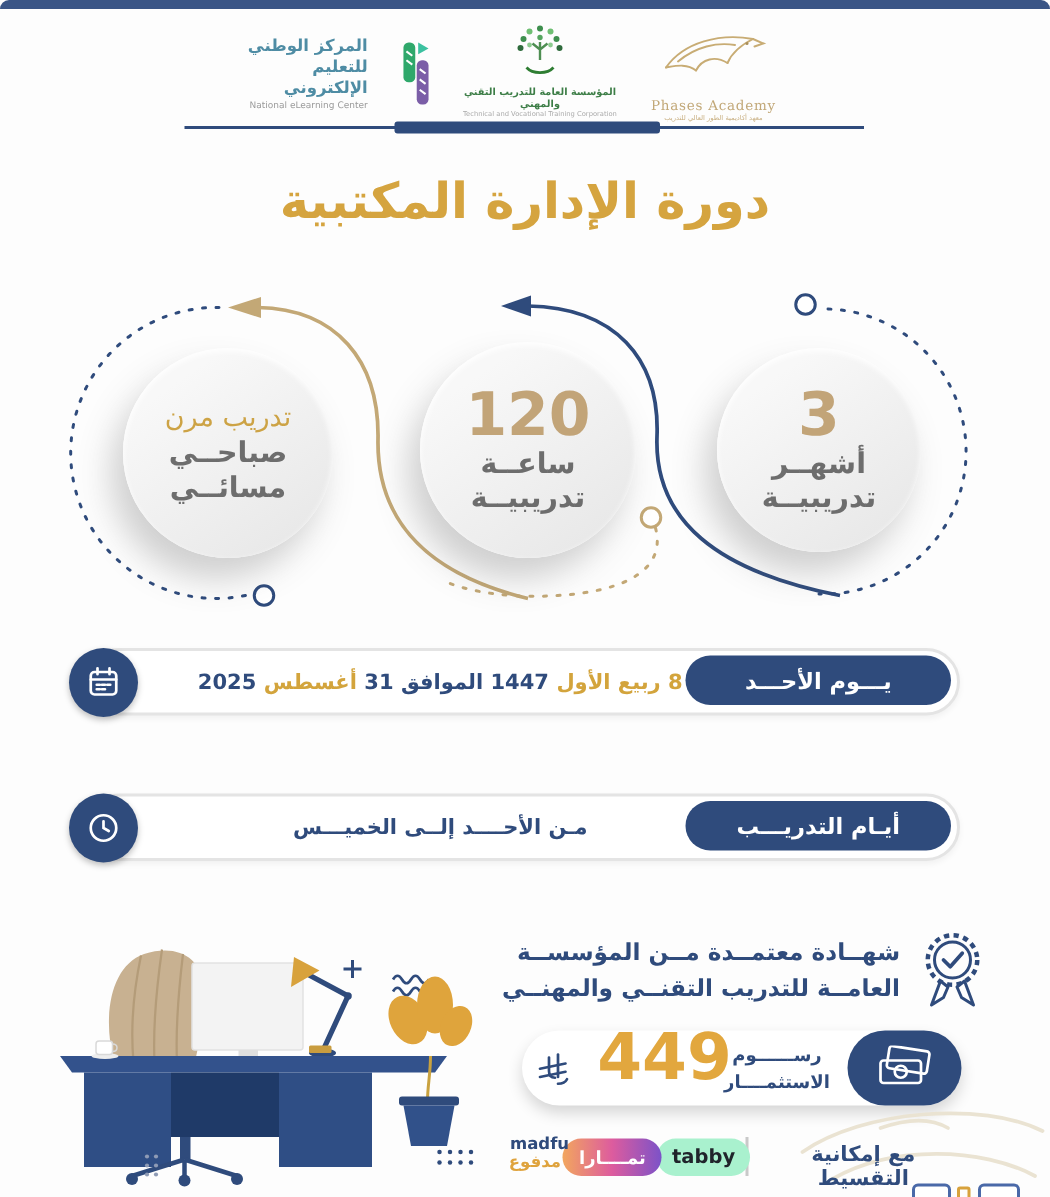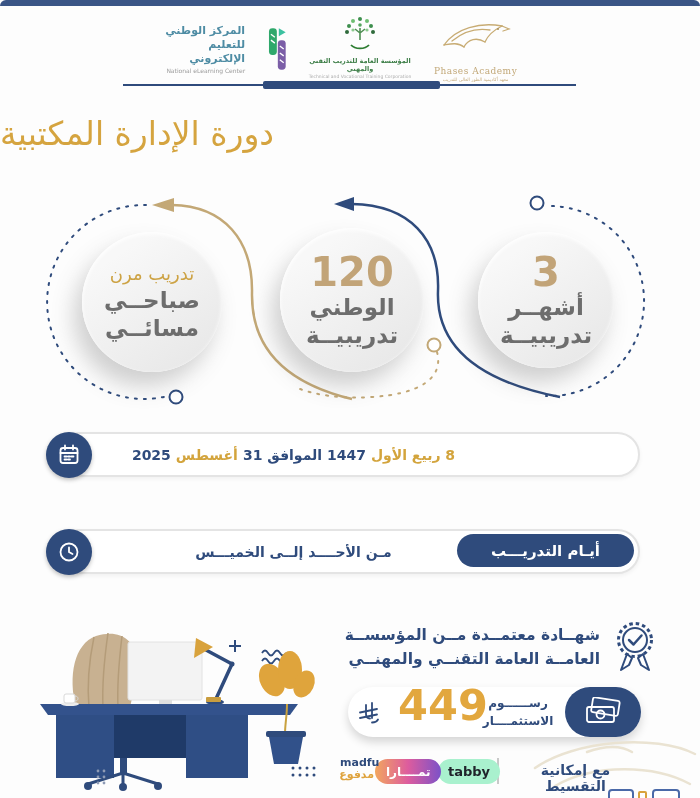--- a/index.html
+++ b/index.html
@@ -19,34 +19,34 @@
   .tvtc-ar{font-size:6.5px;font-weight:bold;color:#3C7D46;direction:rtl;margin-top:1px;}
   .tvtc-en{font-size:4.5px;color:#ABABAB;margin-top:1px;}
   .logo-phases{width:90px;text-align:center;margin-top:2px;}
   .phases-en{font-family:"DejaVu Serif",serif;font-size:9px;color:#C2A878;letter-spacing:.5px;margin-top:2px;}
   .phases-ar{font-size:4.5px;color:#C9B083;direction:rtl;margin-top:1px;}
 
   .hdr-line{position:absolute;left:123px;top:84px;width:453px;height:2px;background:#2F4B7C;}
   .hdr-line-bar{position:absolute;left:263px;top:81px;width:177px;height:8px;background:#2F4B7C;border-radius:2px;}
 
   
-  .title{position:absolute;left:0;top:114px;width:700px;text-align:left;direction:rtl;
-    font-size:33px;font-weight:normal;color:#D5A43F;}
+  .title{position:absolute;left:0;top:114px;width:700px;text-align:center;direction:rtl;
+    font-size:33px;font-weight:bold;color:#D5A43F;}
 
   
   .feat{position:absolute;border-radius:50%;
     background:linear-gradient(145deg,#f8f8f8 20%,#e9e9e9 85%);
     box-shadow:-8px 14px 22px rgba(90,90,90,.28), inset 0 2px 4px #ffffff;
     display:flex;flex-direction:column;align-items:center;justify-content:center;direction:rtl;text-align:center;}
   .feat-months{left:478px;top:232px;width:136px;height:136px;}
   .feat-hours{left:280px;top:228px;width:144px;height:144px;}
   .feat-flex{left:82px;top:232px;width:140px;height:140px;}
   .feat-value{font-size:40px;font-weight:bold;color:#C2A478;line-height:1.05;}
   .feat-small-value{font-size:18px;font-weight:normal;color:#CDA345;line-height:1.3;}
-  .feat-line{font-size:23px;font-weight:bold;color:#6D6D6D;line-height:1.22;}
+  .feat-line{font-size:19px;font-weight:bold;color:#6D6D6D;line-height:1.22;}
   .arrows{position:absolute;left:0;top:185px;pointer-events:none;}
   .dash-navy{fill:none;stroke:#2F4B7C;stroke-width:2;stroke-dasharray:2 7;stroke-linecap:round;}
   .dash-gold{fill:none;stroke:#C3A876;stroke-width:2;stroke-dasharray:2 7;stroke-linecap:round;}
   .solid-navy{fill:none;stroke:#2F4B7C;stroke-width:2.5;}
   .solid-gold{fill:none;stroke:#C3A876;stroke-width:2.5;}
   .dot-navy{fill:#fff;stroke:#2F4B7C;stroke-width:2;}
   .dot-gold{fill:#fff;stroke:#C3A876;stroke-width:2;}
 
   
   .info-row{position:absolute;left:57px;width:583px;height:45px;background:#fff;
@@ -172,21 +172,21 @@
     <circle class="dot-navy" cx="176" cy="212" r="6.5"></circle>
   </svg>
 
   <div class="feat feat-months">
     <div class="feat-value">3</div>
     <div class="feat-line">أشهــر</div>
     <div class="feat-line">تدريبيــة</div>
   </div>
   <div class="feat feat-hours">
     <div class="feat-value">120</div>
-    <div class="feat-line">الوطني</div>
+    <div class="feat-line">ساعــة</div>
     <div class="feat-line">تدريبيــة</div>
   </div>
   <div class="feat feat-flex">
     <div class="feat-small-value">تدريب مرن</div>
     <div class="feat-line">صباحــي</div>
     <div class="feat-line">مسائــي</div>
   </div>
 
   <div class="info-row" style="top:432px;">
     <div class="row-icon">
@@ -195,20 +195,21 @@
         <path d="M3.5 10 h17 M8 2.5 v4 M16 2.5 v4"></path>
         <path d="M7.5 13.5 h2 M11 13.5 h2 M14.5 13.5 h2 M7.5 16.5 h2 M11 16.5 h2"></path>
       </svg>
     </div>
     <div class="row-value">
       <span class="gold">8 ربيع الأول</span>
       <span>1447 الموافق 31</span>
       <span class="gold">أغسطس</span>
       <span>2025</span>
     </div>
+    <div class="row-pill">يـــوم الأحـــد</div>
   </div>
 
   <div class="info-row" style="top:497px;margin-top:32px;">
     <div class="row-icon">
       <svg width="24" height="24" viewBox="0 0 24 24" fill="none" stroke="#FFFFFF" stroke-width="1.8" stroke-linecap="round">
         <circle cx="12" cy="12" r="8.5"></circle>
         <path d="M12 7.5 v4.5 l3.5 2"></path>
       </svg>
     </div>
     <div class="row-value">
@@ -283,21 +284,21 @@
       <g fill="none" stroke="#2F4B7C" stroke-width="2">
         <circle cx="23" cy="20" r="16.5" stroke-dasharray="3.5 3" stroke-width="3"></circle>
         <circle cx="23" cy="20" r="12"></circle>
         <path d="M17 20 l4.5 4.5 l8 -9" stroke-width="2.5" stroke-linecap="round" stroke-linejoin="round"></path>
         <polygon points="15,34 9,50 17,45 20,38" fill="#FFFFFF" stroke-linejoin="round"></polygon>
         <polygon points="31,34 37,50 29,45 26,38" fill="#FFFFFF" stroke-linejoin="round"></polygon>
       </g>
     </svg>
     <div class="cert-text">
       <div>شهــادة معتمــدة مــن المؤسســة</div>
-      <div>العامــة العامة التقنــي والمهنــي</div>
+      <div>العامــة للتدريب التقنــي والمهنــي</div>
     </div>
   </div>
 
   <div class="fees">
     <div class="fees-cap">
       <svg width="40" height="30" viewBox="0 0 40 30">
         <g stroke="#FFFFFF" fill="none" stroke-width="1.8">
           <rect x="9" y="2" width="27" height="15" rx="2" transform="rotate(9 22 9)"></rect>
           <rect x="4" y="10" width="27" height="15" rx="2"></rect>
           <circle cx="17.5" cy="17.5" r="4"></circle>

